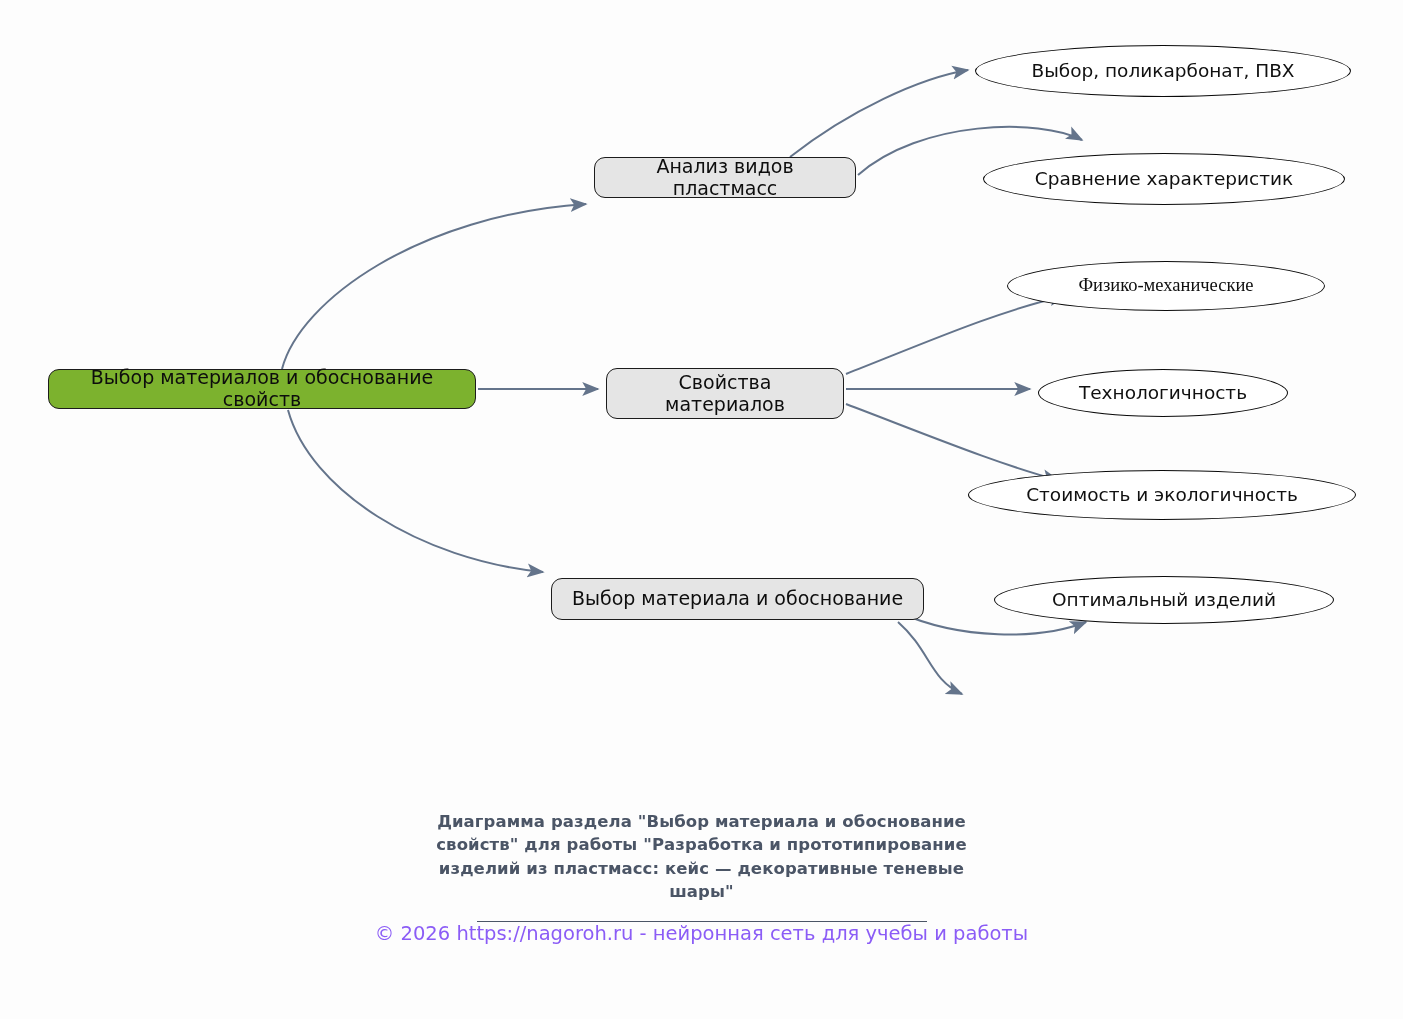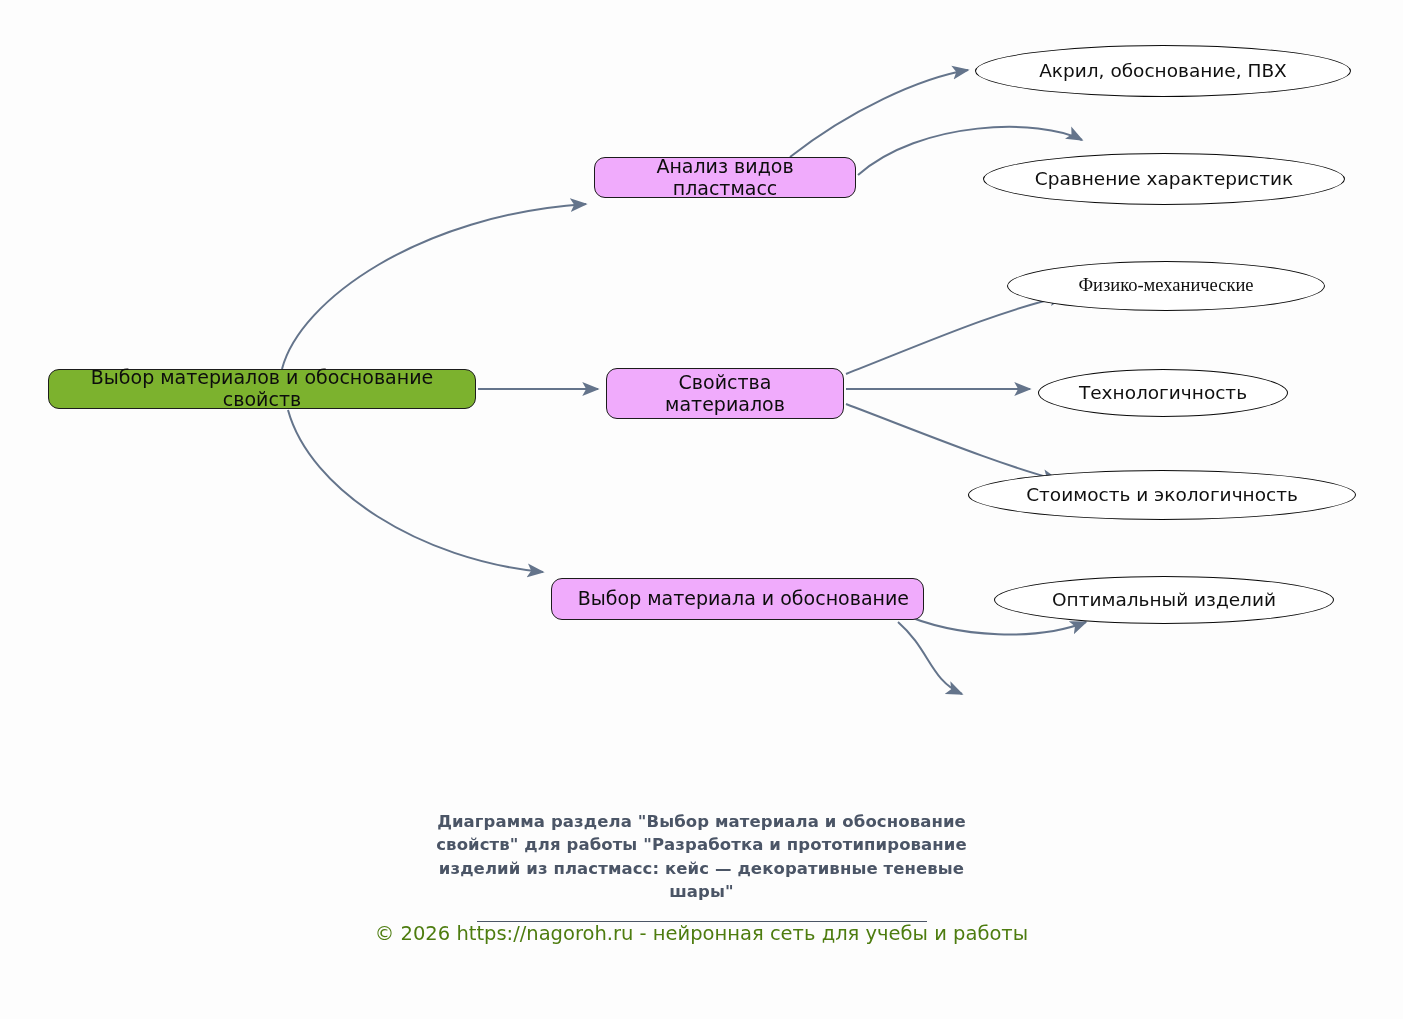--- a/index.html
+++ b/index.html
@@ -39,22 +39,21 @@
     border-radius: 11px;
     border: 1.4px solid #1c1c1c;
     font-size: 19px;
     color: #0d0d0d;
     padding: 0 14px;
   }
   .node-root {
     background: #7cb22e;
   }
   .node-branch {
-    background: #f0abfc;
-    justify-content: flex-end;
+    background: #e5e5e5;
   }
   .node-ellipse {
     border-radius: 50%;
     border: 1.5px solid #0a0a0a;
     background: #ffffff;
     font-size: 18.5px;
     color: #101010;
     padding: 0 18px;
   }
   #caption-block {
@@ -79,21 +78,21 @@
     margin: 17px auto 0 auto;
     border-top: 1.6px solid #4b5566;
   }
   #footer-text {
     position: absolute;
     left: 0;
     top: 922px;
     width: 1403px;
     text-align: center;
     font-size: 19.5px;
-    color: #4d7c0f;
+    color: #8b5cf6;
   }
 </style>
 </head>
 <body>
 
 <div id="canvas">
 
   <svg id="edges" viewBox="0 0 1403 1019">
     <defs>
       <marker id="arrow" viewBox="0 0 12 10" refX="10.5" refY="5" markerWidth="9" markerHeight="7.5" orient="auto-start-reverse">
@@ -119,21 +118,21 @@
 
   <div class="node node-rect node-root" style="left:48px; top:369px; width:428px; height:40px;">
     <span>Выбор материалов и обоснование свойств</span>
   </div>
 
   <div class="node node-rect node-branch" style="left:594px; top:157px; width:262px; height:41px;">
     <span>Анализ видов пластмасс</span>
   </div>
 
   <div class="node node-ellipse" style="left:975px; top:45px; width:376px; height:52px;">
-    <span>Акрил, обоснование, ПВХ</span>
+    <span>Выбор, поликарбонат, ПВХ</span>
   </div>
 
   <div class="node node-ellipse" style="left:983px; top:153px; width:362px; height:52px;">
     <span>Сравнение характеристик</span>
   </div>
 
   <div class="node node-rect node-branch" style="left:606px; top:368px; width:238px; height:51px;">
     <span>Свойства материалов</span>
   </div>
 

